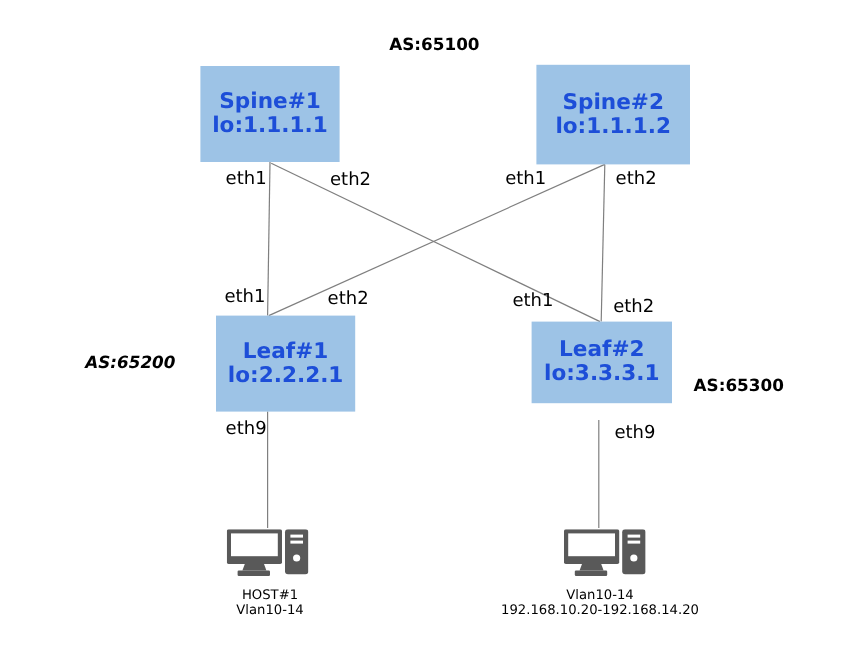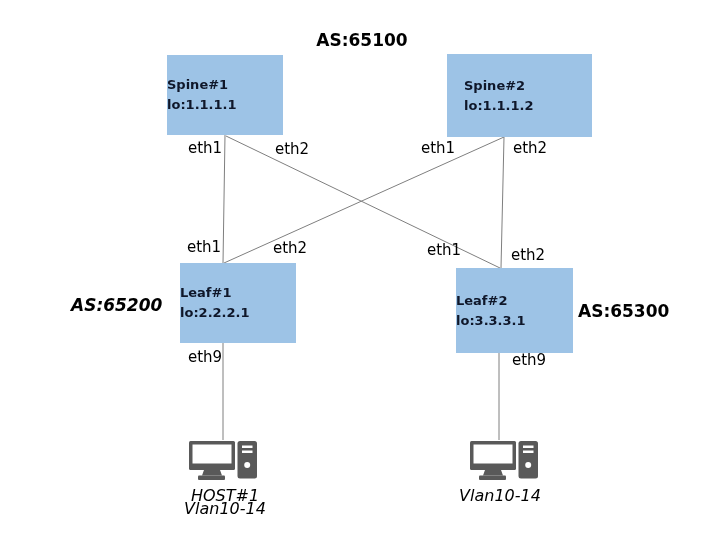--- a/index.html
+++ b/index.html
@@ -17,49 +17,49 @@
     left: 0; top: 0;
     width: 721px; height: 545px;
   }
   .links line {
     stroke: #7f7f7f;
     stroke-width: 1;
     fill: none;
   }
   .as-label {
     position: absolute;
-    font-size: 17px;
+    font-size: 14px;
     font-weight: bold;
     color: #000000;
     white-space: nowrap;
   }
   .as-top {
     left: 282px; top: 30px;
     width: 160px;
     text-align: center;
   }
   .as-left  { left: 71px;  top: 295px; font-style: italic; }
-  .as-right { left: 578px; top: 301px; }
+  .as-right { left: 578px; top: 314px; }
   .node {
     position: absolute;
     background: #9dc3e6;
     display: flex;
     flex-direction: column;
-    align-items: flex-start;
+    align-items: center;
     justify-content: center;
     text-align: center;
     font-weight: bold;
-    font-size: 13px;
+    font-size: 18px;
     line-height: 20px;
-    color: #0f172a;
+    color: #1d4ed8;
   }
   .node-spine1 { left: 167px; top: 55px;  width: 116px; height: 80px; }
-  .node-spine2 { left: 447px; top: 54px;  width: 128px; height: 83px; padding-left: 17px; }
+  .node-spine2 { left: 447px; top: 54px;  width: 128px; height: 83px; }
   .node-leaf1  { left: 180px; top: 263px; width: 116px; height: 80px; }
-  .node-leaf2  { left: 456px; top: 268px; width: 117px; height: 85px; }
+  .node-leaf2  { left: 443px; top: 268px; width: 117px; height: 68px; }
   .port {
     position: absolute;
     font-size: 15px;
     line-height: 13px;
     color: #000000;
     white-space: nowrap;
   }
   .p-s1e1 { left: 188px; top: 142px; }
   .p-s1e2 { left: 275px; top: 143px; }
   .p-s2e1 { left: 421px; top: 142px; }
@@ -74,25 +74,24 @@
     position: absolute;
     width: 68px;
     height: 40px;
   }
   .host1-icon { left: 189px; top: 441px; }
   .host2-icon { left: 470px; top: 441px; }
   .host-text {
     position: absolute;
     width: 220px;
     text-align: center;
-    font-size: 16px;
+    font-size: 11px;
     line-height: 13px;
     color: #000000;
     white-space: nowrap;
-    font-style: italic;
   }
   .host1-text { left: 115px; top: 489px; }
   .host2-text { left: 390px; top: 489px; }
 </style>
 </head>
 <body>
 
 <div class="canvas">
 
   <svg class="links" viewBox="0 0 721 545" xmlns="http://www.w3.org/2000/svg">
@@ -162,15 +161,16 @@
     <circle cx="58.2" cy="24" r="3" fill="#ffffff"></circle>
   </svg>
 
   <div class="host-text host1-text">
     <div>HOST#1</div>
     <div>Vlan10-14</div>
   </div>
 
   <div class="host-text host2-text">
     <div>Vlan10-14</div>
+    <div>192.168.10.20-192.168.14.20</div>
   </div>
 
 </div>
 
 </body></html>

